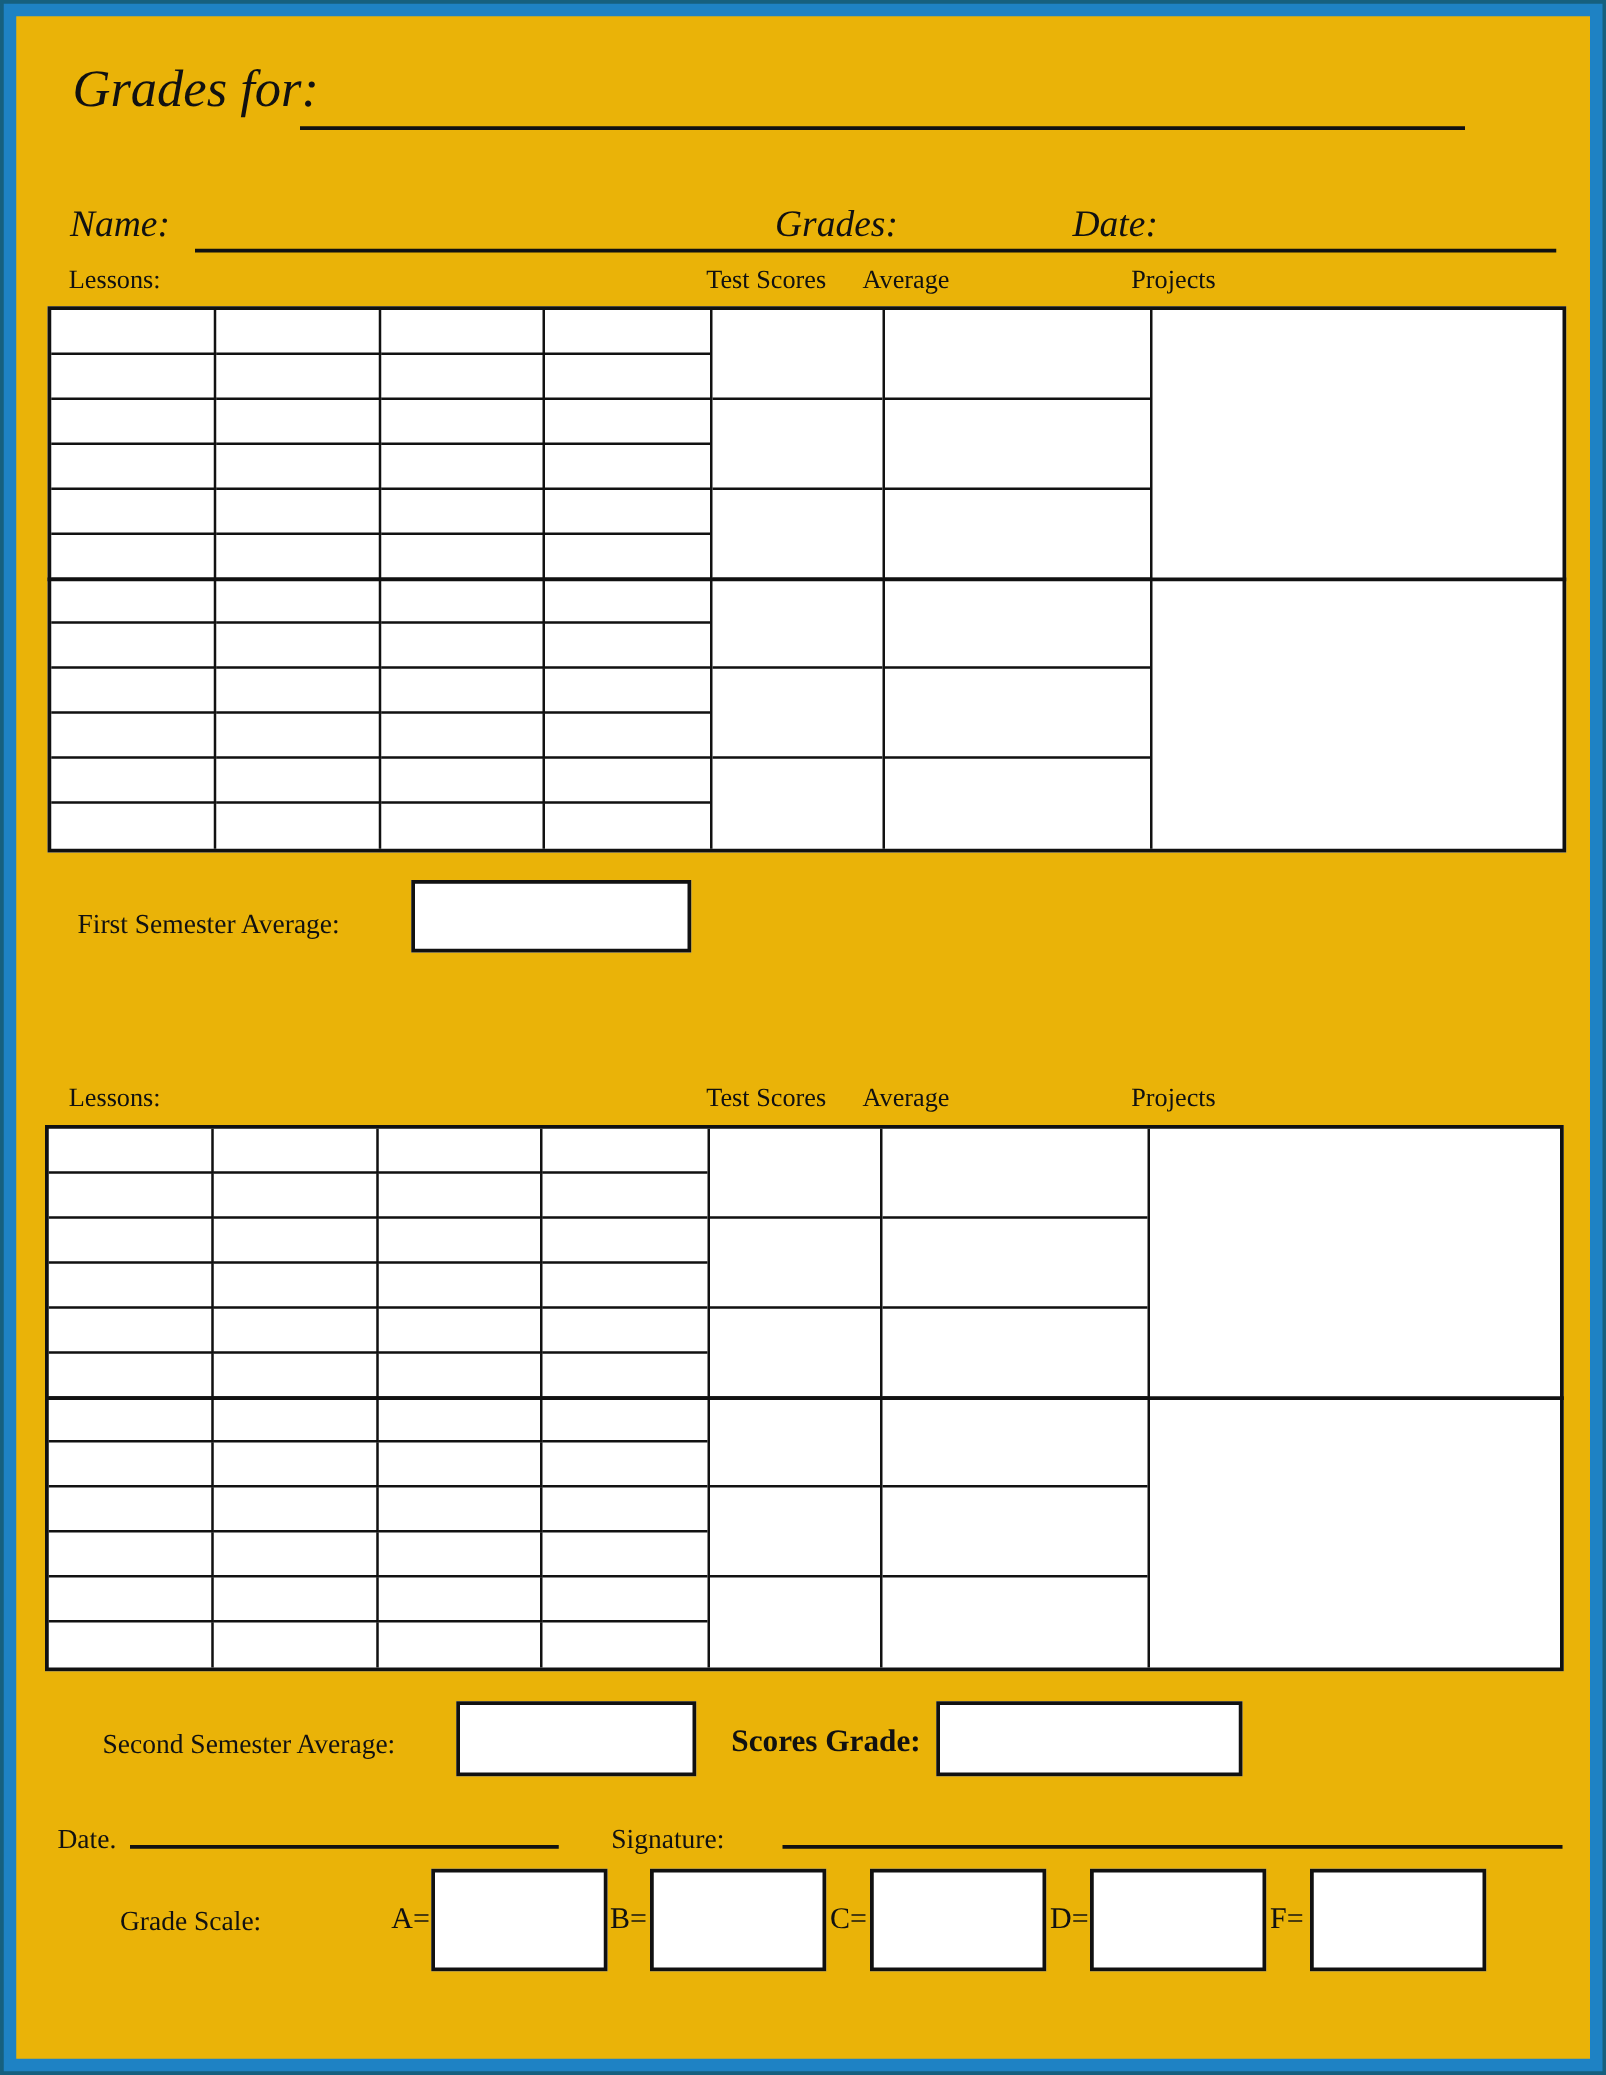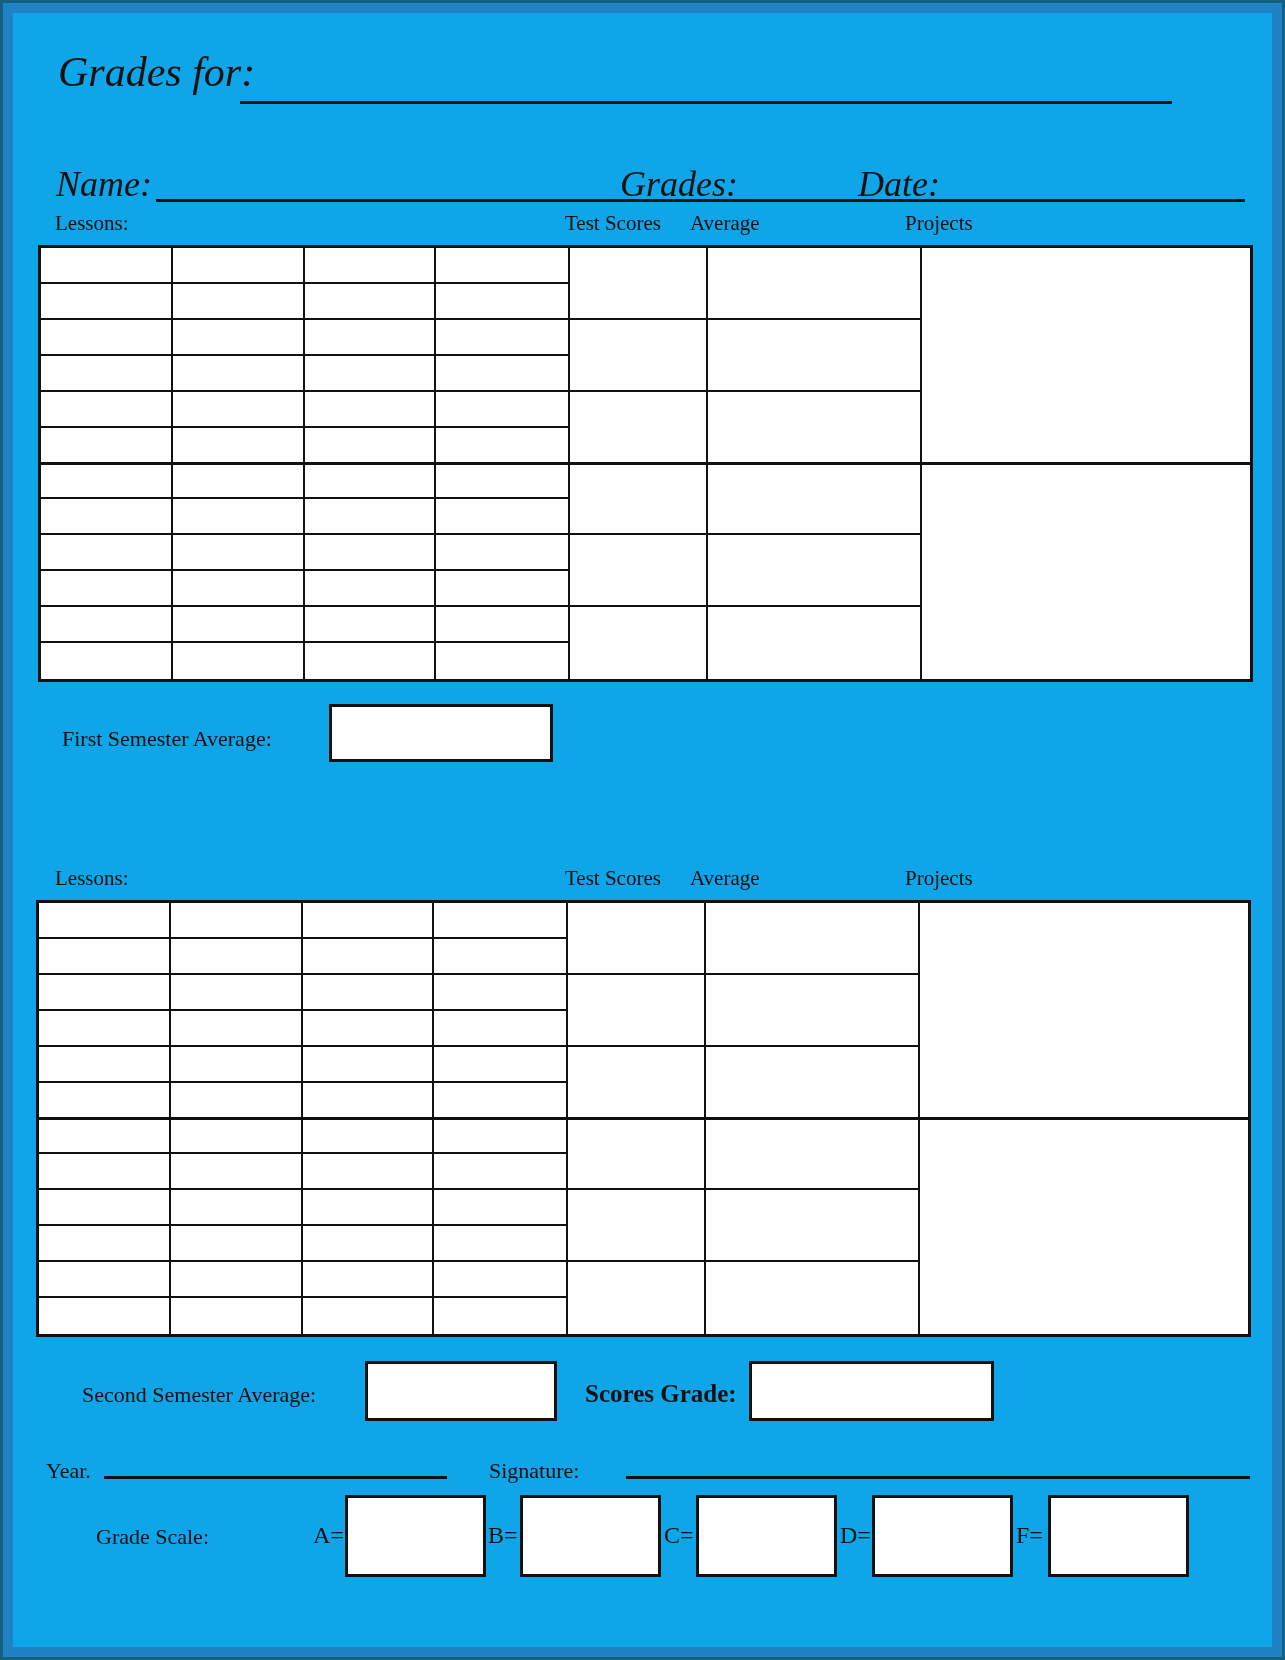--- a/index.html
+++ b/index.html
@@ -1,16 +1,16 @@
 <!DOCTYPE html>
 <html><head>
 <meta charset="utf-8">
 <style>
   html,body{margin:0;padding:0;background:#ffffff;}
-  .page{position:relative;width:1285px;height:1660px;background:#0ea5e9;overflow:hidden;
+  .page{position:relative;width:1285px;height:1660px;background:#eab308;overflow:hidden;
         font-family:"Liberation Serif","DejaVu Serif",serif;color:#111;}
   .border-blue{position:absolute;inset:0;border:13px solid #1e82c4;pointer-events:none;}
   .border-rim{position:absolute;inset:0;border:3px solid #16607f;pointer-events:none;}
   .abs{position:absolute;}
   .script{font-style:italic;}
   .rule{position:absolute;background:#111;height:3px;}
   
   .gtable{position:absolute;width:1215px;height:437px;border:3px solid #111;box-sizing:border-box;background:#fff;}
   .tcol{position:absolute;top:0;bottom:0;box-sizing:border-box;}
   .lessons-grid{left:0;width:527px;display:grid;grid-template-columns:repeat(4,1fr);grid-template-rows:repeat(12,1fr);}
@@ -19,21 +19,21 @@
   .proj-col{left:879px;width:330px;border-left:2px solid #111;display:grid;grid-template-rows:repeat(2,1fr);}
   .cell{box-sizing:border-box;border-right:2px solid #111;border-bottom:2px solid #111;}
   .lessons-grid .cell:nth-child(4n){border-right:none;}
   .lessons-grid .cell:nth-child(n+45){border-bottom:none;}
   .score-col .cell,.avg-col .cell{border-right:none;}
   .score-col .cell:last-child,.avg-col .cell:last-child{border-bottom:none;}
   .proj-col .cell{border:none;}
   .mid-line{position:absolute;left:-3px;right:-3px;top:50%;height:3px;margin-top:-2px;background:#111;}
   
   .title-label{font-size:42px;}
-  .field-label{font-size:36px;text-align:right;}
+  .field-label{font-size:30px;text-align:right;}
   .col-label{font-size:21px;}
   .sum-label{font-size:22px;}
   .bold{font-weight:bold;}
   .fill-box{position:absolute;border:3px solid #111;background:#fff;box-sizing:border-box;}
   .scale-label{font-size:24px;}
 </style>
 </head>
 <body>
 
 <div class="page">
@@ -208,21 +208,21 @@
         <div class="cell"></div>
       </div>
     <div class="mid-line"></div>
   </div>
 
   <div class="abs sum-label" style="left:46px;top:1382px;margin-left:36px;">Second Semester Average:</div>
   <div class="fill-box" style="left:365px;top:1361px;width:192px;height:60px;"></div>
   <div class="abs sum-label bold" style="left:585px;top:1380px;font-size:25px;">Scores Grade:</div>
   <div class="fill-box" style="left:749px;top:1361px;width:245px;height:60px;"></div>
 
-  <div class="abs sum-label" style="left:46px;top:1458px;">Year.</div>
+  <div class="abs sum-label" style="left:46px;top:1458px;">Date.</div>
   <div class="rule" style="left:104px;top:1476px;width:343px;"></div>
   <div class="abs sum-label" style="left:489px;top:1458px;">Signature:</div>
   <div class="rule" style="left:626px;top:1476px;width:624px;"></div>
 
   <div class="abs sum-label" style="left:96px;top:1524px;">Grade Scale:</div>
   <div id="grade-scale-row">
       <div class="abs scale-label" style="left: 313px; top: 1522px;">A=</div>
       <div class="fill-box" style="left: 345px; top: 1495px; width: 141px; height: 82px;"></div>
       <div class="abs scale-label" style="left: 488px; top: 1522px;">B=</div>
       <div class="fill-box" style="left: 520px; top: 1495px; width: 141px; height: 82px;"></div>

